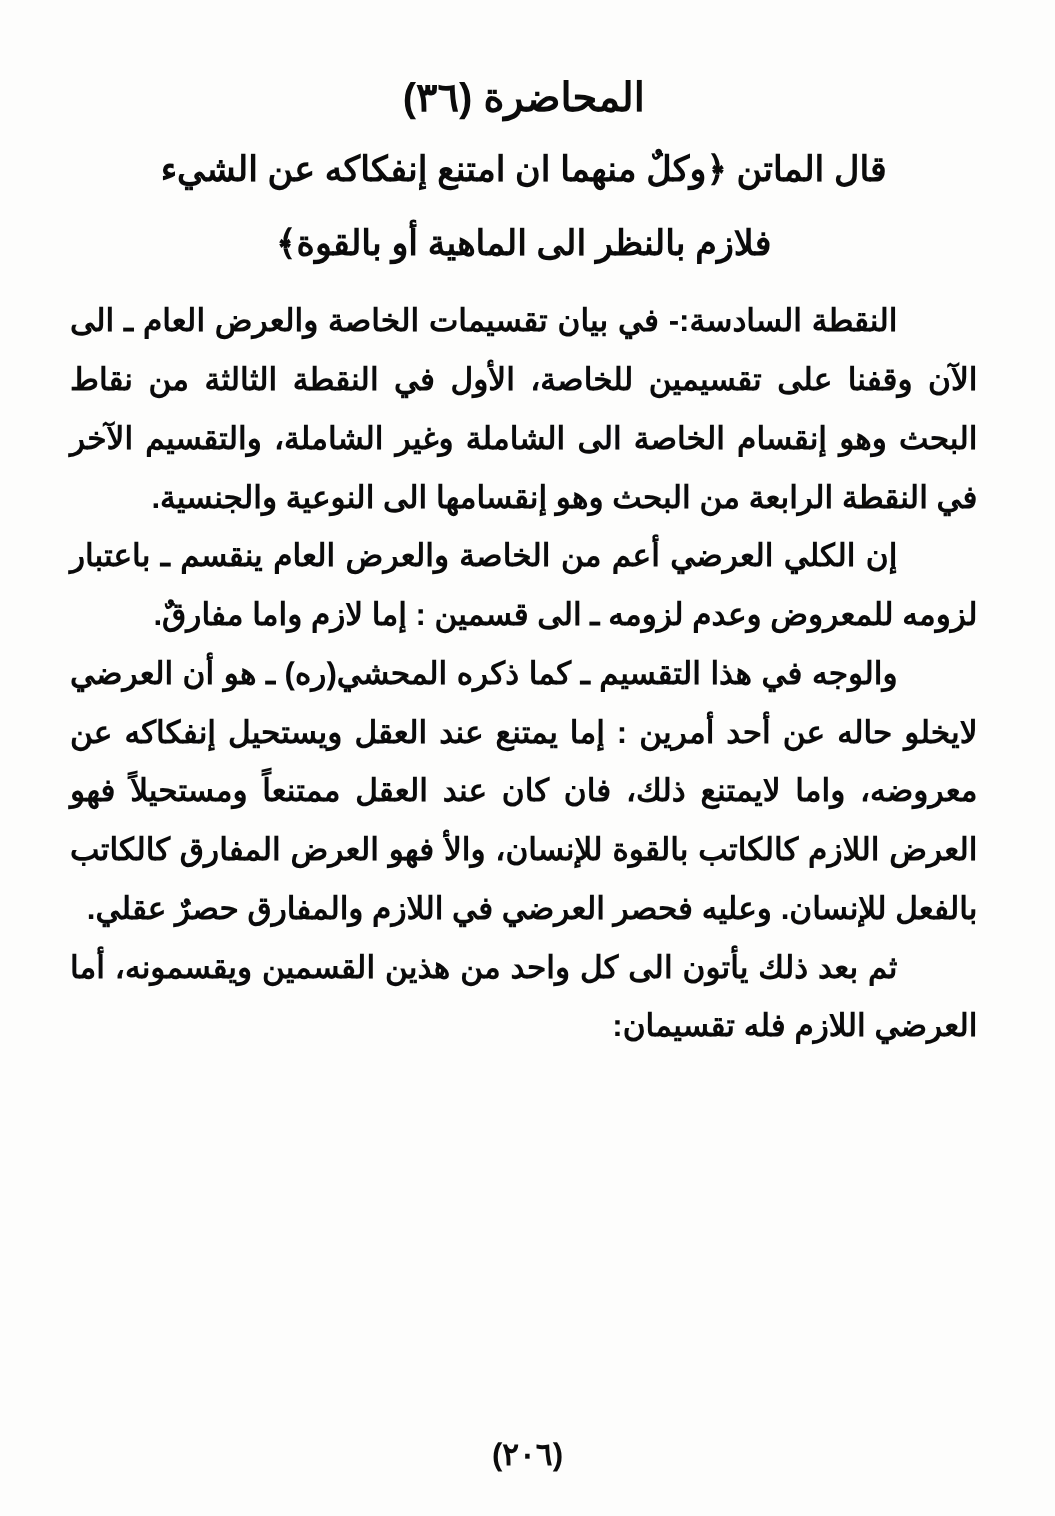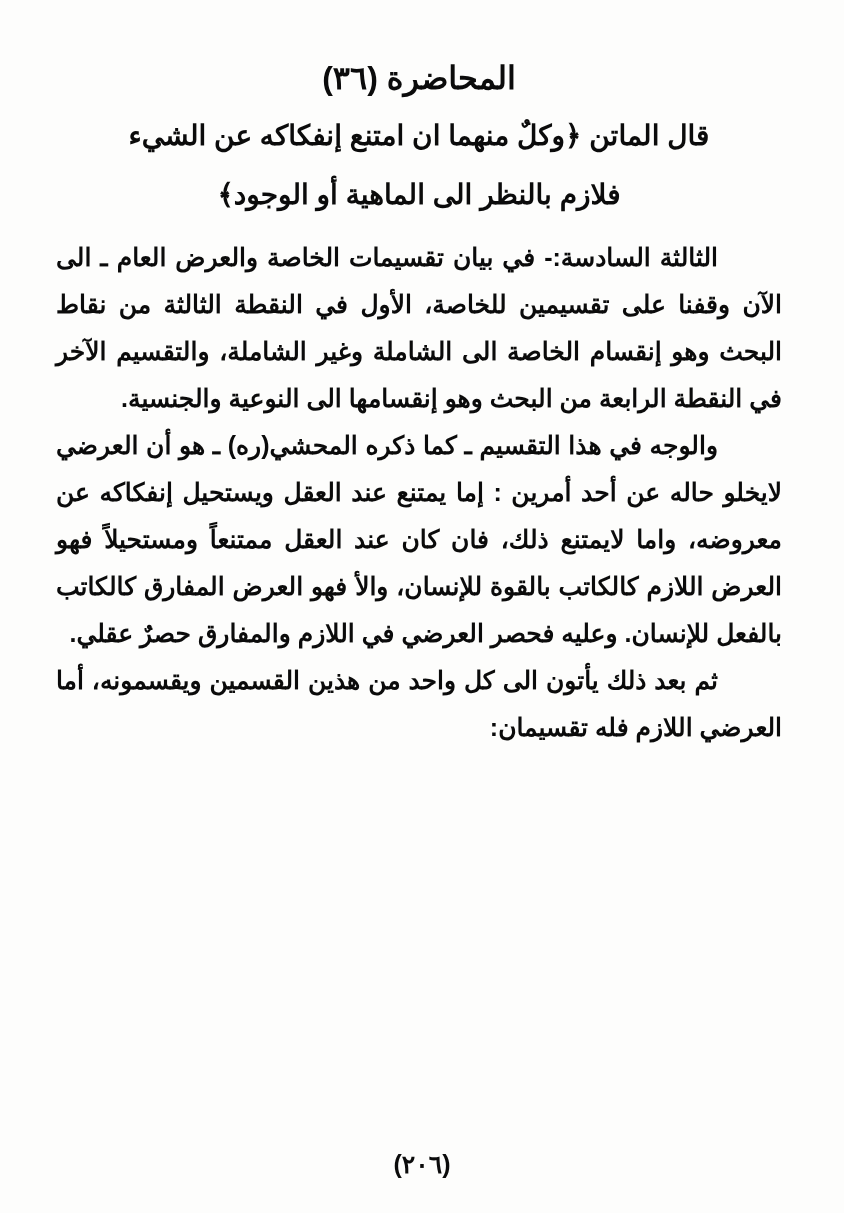--- a/index.html
+++ b/index.html
@@ -60,25 +60,26 @@
 </style>
 </head>
 <body>
 
 <div class="page">
 
   <h1 class="title">المحاضرة (٣٦)</h1>
 
   <div class="quote">
     <div>قال الماتن ﴿وكلٌ منهما ان امتنع إنفكاكه عن الشيء</div>
-    <div>فلازم بالنظر الى الماهية أو الوجود﴾</div>
+    <div>فلازم بالنظر الى الماهية أو بالقوة﴾</div>
   </div>
 
   <div class="body-text">
-    <p class="indent"><span class="lead">الثالثة السادسة:-</span><span> في بيان تقسيمات الخاصة والعرض العام ـ الى الآن وقفنا على تقسيمين للخاصة، الأول في النقطة الثالثة من نقاط البحث وهو إنقسام الخاصة الى الشاملة وغير الشاملة، والتقسيم الآخر في النقطة الرابعة من البحث وهو إنقسامها الى النوعية والجنسية.</span></p>
+    <p class="indent"><span class="lead">النقطة السادسة:-</span><span> في بيان تقسيمات الخاصة والعرض العام ـ الى الآن وقفنا على تقسيمين للخاصة، الأول في النقطة الثالثة من نقاط البحث وهو إنقسام الخاصة الى الشاملة وغير الشاملة، والتقسيم الآخر في النقطة الرابعة من البحث وهو إنقسامها الى النوعية والجنسية.</span></p>
+    <p class="indent"><span class="lead"></span><span>إن الكلي العرضي أعم من الخاصة والعرض العام ينقسم ـ باعتبار لزومه للمعروض وعدم لزومه ـ الى قسمين : إما لازم واما مفارقٌ.</span></p>
     <p class="indent"><span class="lead"></span><span>والوجه في هذا التقسيم ـ كما ذكره المحشي(ره) ـ هو أن العرضي لايخلو حاله عن أحد أمرين : إما يمتنع عند العقل ويستحيل إنفكاكه عن معروضه، واما لايمتنع ذلك، فان كان عند العقل ممتنعاً ومستحيلاً فهو العرض اللازم كالكاتب بالقوة للإنسان، والأ فهو العرض المفارق كالكاتب بالفعل للإنسان. وعليه فحصر العرضي في اللازم والمفارق حصرٌ عقلي.</span></p>
     <p class="indent"><span class="lead"></span><span>ثم بعد ذلك يأتون الى كل واحد من هذين القسمين ويقسمونه، أما العرضي اللازم فله تقسيمان:</span></p>
 
   </div>
 
   <div class="footer">(٢٠٦)</div>
 
 </div>
 
 </body></html>

